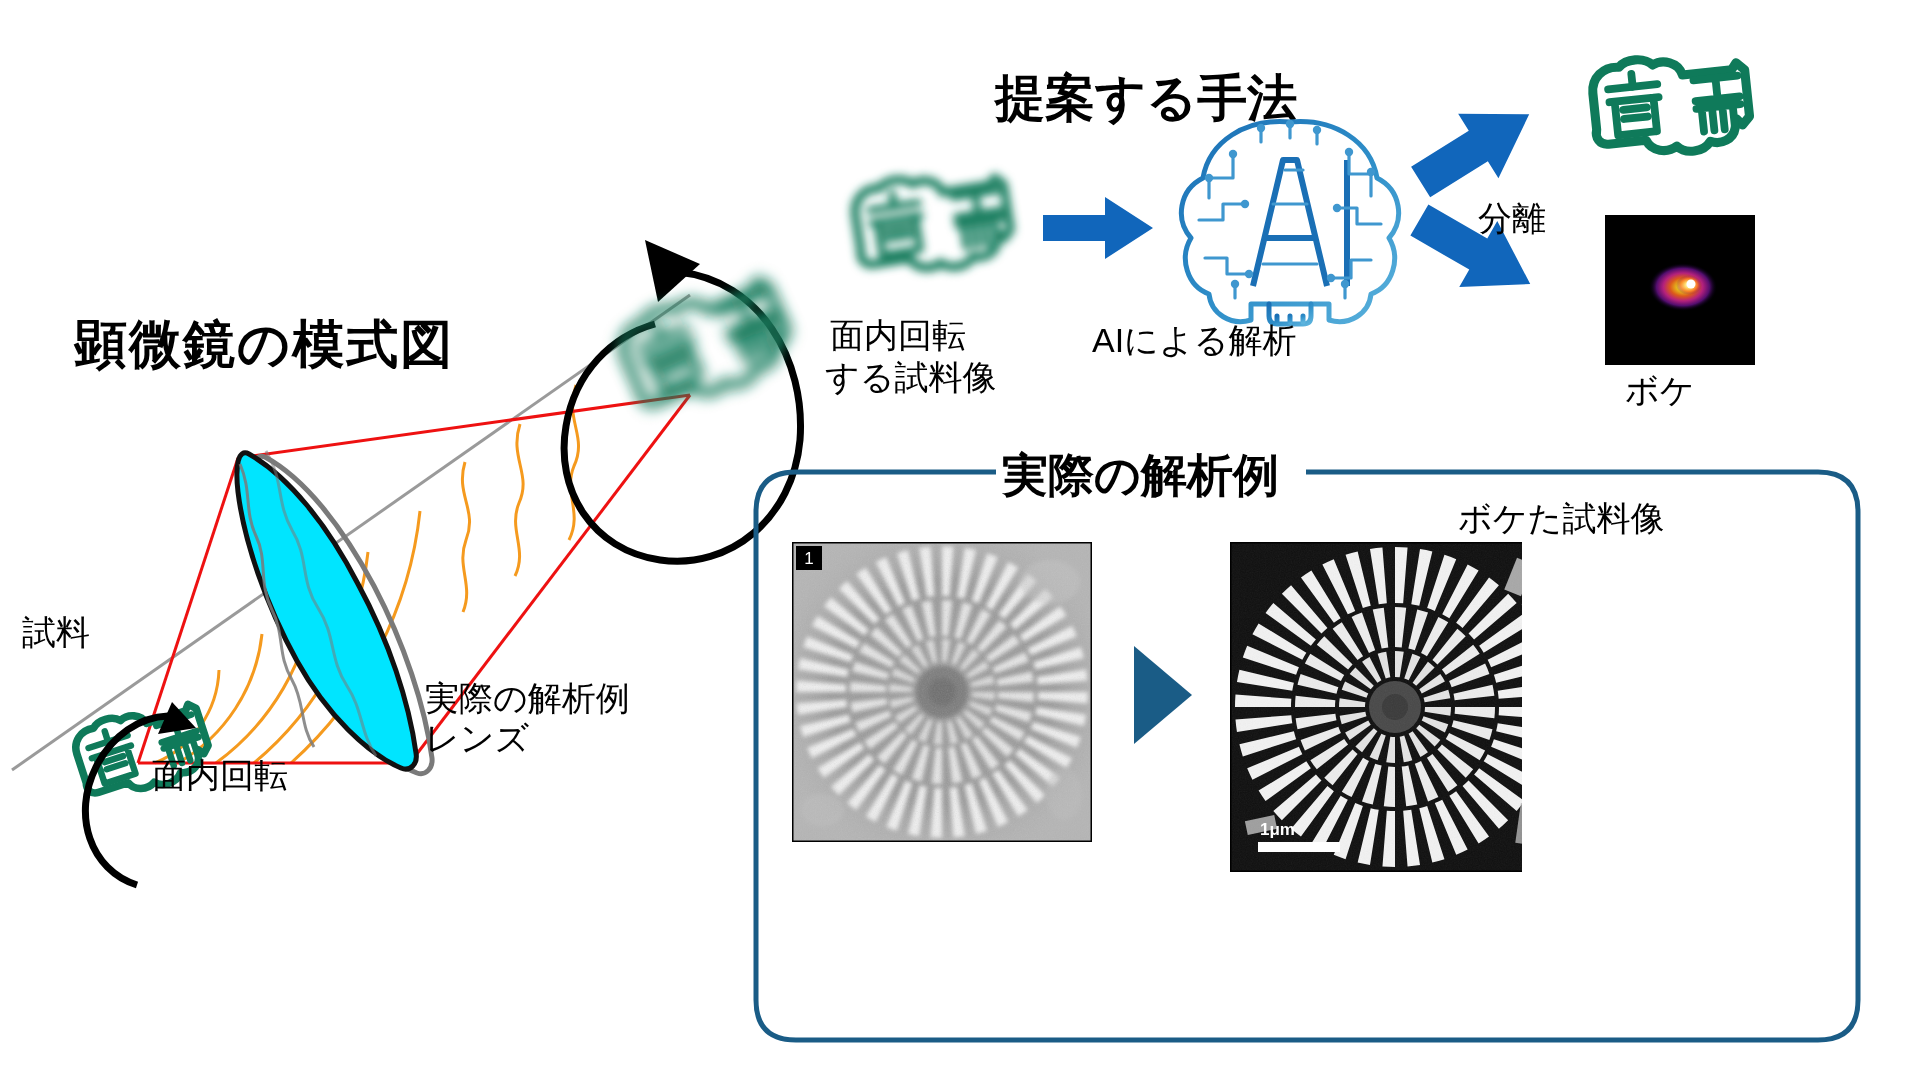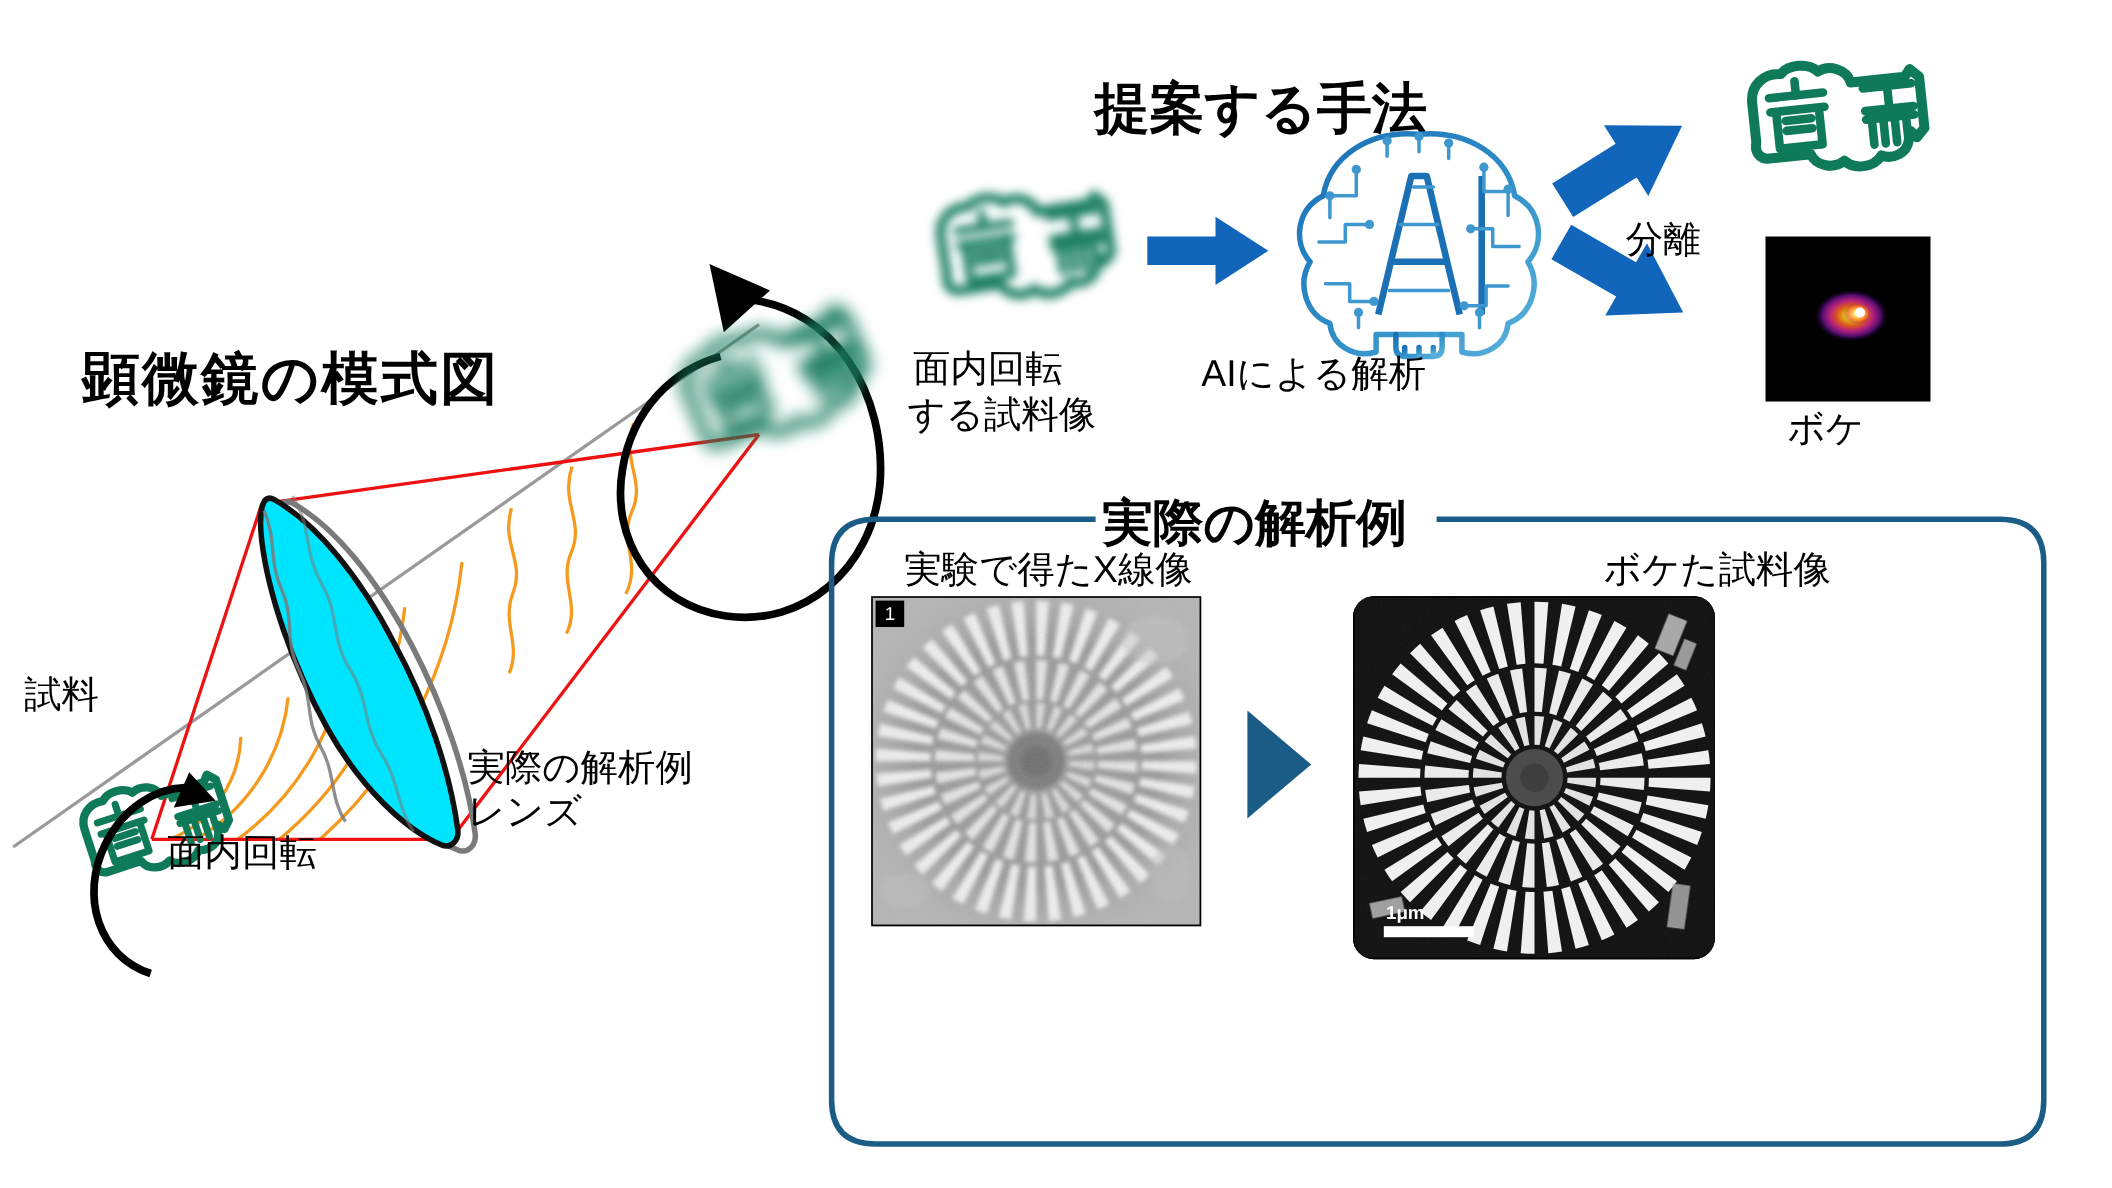--- a/index.html
+++ b/index.html
@@ -278,21 +278,20 @@
 
 <div class="abs" style="left:740px;top:440px;width:1140px;height:620px;">
 
   <svg class="abs" width="1140" height="620" style="left:0;top:0;">
     <path d="M 256 32 L 56 32 Q 16 32 16 72 L 16 560 Q 16 600 56 600
              L 1078 600 Q 1118 600 1118 560 L 1118 72 Q 1118 32 1078 32 L 566 32" fill="none" stroke="#1a5c86" stroke-width="5"></path>
   </svg>
 
   <div class="abs panel-title noselect" style="left:262px;top:5px;font-size:46px;">実際の解析例</div>
 
-  <div class="abs label noselect" style="left:82px;top:58px;">実験で得たX線像</div>
 
   <div class="abs label noselect" style="left:718px;top:58px;">ボケた試料像</div>
 
   <div class="abs" style="left:52px;top:102px;width:300px;height:300px;overflow:hidden;
               background:#8a8a8a;">
     <svg width="300" height="300" viewBox="0 0 300 300">
       <rect x="0" y="0" width="300" height="300" fill="#9a9a9a"></rect>
       <g filter="url(#softBlur1)">
 
         <g transform="translate(150,150)">
@@ -499,22 +498,22 @@
       <rect x="4" y="4" width="26" height="24" fill="#000"></rect>
       <text x="17" y="22" font-size="17" fill="#fff" text-anchor="middle" font-family="Liberation Sans, sans-serif">1</text>
       <rect x="0" y="0" width="300" height="300" fill="none" stroke="#000" stroke-width="3"></rect>
     </svg>
   </div>
 
   <svg class="abs" width="70" height="110" style="left:388px;top:200px;">
     <polygon points="6,6 64,55 6,104" fill="#1a5c86"></polygon>
   </svg>
 
-  <div class="abs" style="left:490px;top:102px;width:329px;height:330px;overflow:hidden;
-              background:#0a0a0a;border-radius:19px;">
+  <div class="abs" style="left:490px;top:102px;width:292px;height:330px;overflow:hidden;
+              background:#0a0a0a;">
     <svg width="330" height="330" viewBox="0 0 330 330">
       <rect x="0" y="0" width="330" height="330" fill="#101010"></rect>
       <g filter="url(#softBlur2)">
         <g transform="translate(165,165)">
           <g id="recOuter">
               <path d="M 104 0 L 160 0 A 160 160 0 0 1 159.50677339730046 12.55345531645519
           L 103.6794027082453 8.159745955695874 A 104 104 0 0 0 104 0 Z" fill="#f2f2f2"></path>
               <path d="M 102.71958742189433 16.26918436418401 L 158.03013449522206 25.029514406436938 A 160 160 0 0 1 155.57918726362826 37.35125821694486
           L 101.12647172135836 24.27831784101416 A 104 104 0 0 0 102.71958742189433 16.26918436418401 Z" fill="#f2f2f2"></path>
               <path d="M 98.90987769469596 32.13776741499453 L 152.16904260722455 49.442719099991585 A 160 160 0 0 1 147.82072520180589 61.22934917841437

